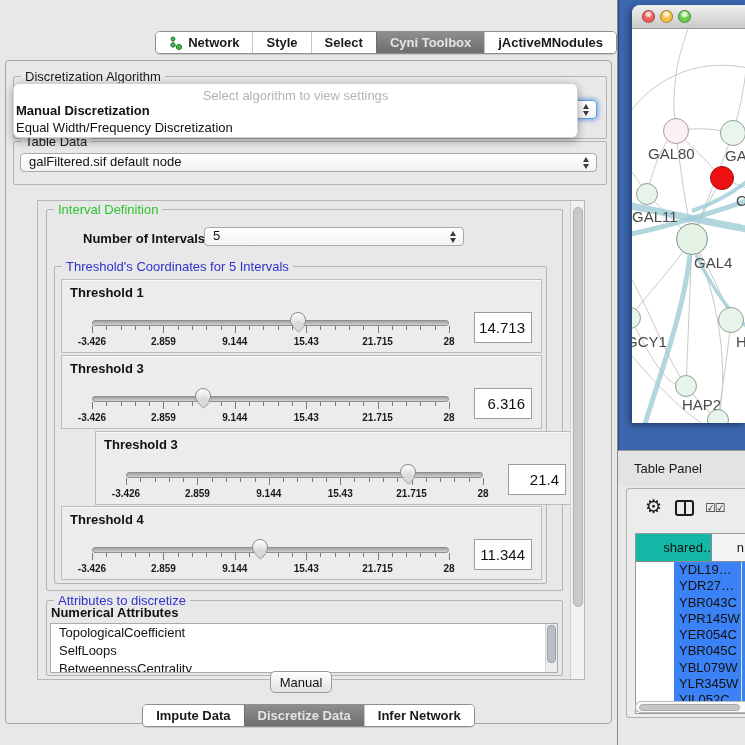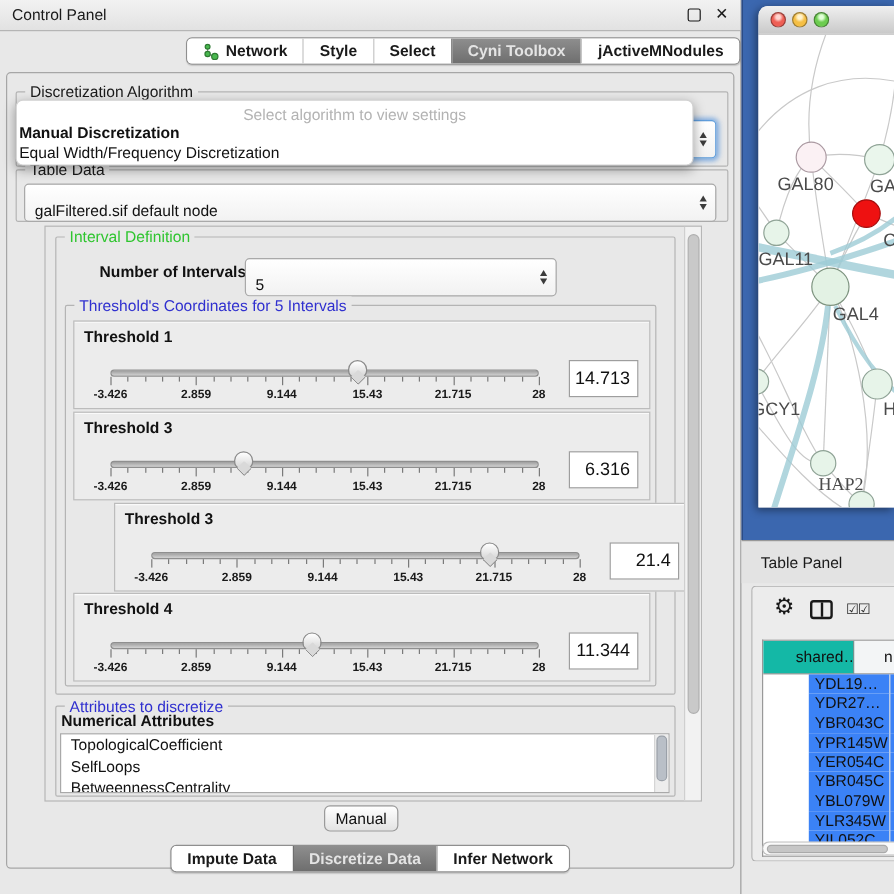--- a/index.html
+++ b/index.html
@@ -24,35 +24,35 @@
   #bottom-tabstrip { position:absolute; left:0; top:704px; width:100%; text-align:center; }
   .net-icon svg { display:block; }
 
   
   .content-panel { position:absolute; left:5px; top:60px; width:607px; height:664px; border:1px solid #a6a6a6; border-radius:4px; background:#e8e8e8; }
   .group { position:absolute; border:1px solid #b4b4b4; border-radius:2px; }
   .group-label { position:absolute; top:-8px; left:7px; background:#e8e8e8; padding:0 4px; font-size:13px; color:#1a1a1a; white-space:nowrap; }
   .group-label.green { color:#2fc52f; }
   .group-label.blue  { color:#3030cf; }
 
-  .combo { position:absolute; height:32px; background:linear-gradient(#ffffff,#f2f2f2); border:1px solid #a9a9a9; border-radius:4px; font-size:13px; color:#111; display:flex; align-items:flex-end; padding:0 20px 1px 8px; }
+  .combo { position:absolute; height:19px; background:linear-gradient(#ffffff,#f2f2f2); border:1px solid #a9a9a9; border-radius:4px; font-size:13px; color:#111; display:flex; align-items:flex-start; padding:0 20px 1px 8px; }
   .stepper { position:absolute; right:7px; top:50%; transform:translateY(-50%); display:flex; flex-direction:column; align-items:center; gap:2px; }
   .stepper .up   { width:0; height:0; border-left:3.5px solid transparent; border-right:3.5px solid transparent; border-bottom:5px solid #3c3c3c; }
   .stepper .down { width:0; height:0; border-left:3.5px solid transparent; border-right:3.5px solid transparent; border-top:5px solid #3c3c3c; }
   .combo.focused { border:1px solid #5f9ddc; box-shadow:0 0 4px 1.5px rgba(90,150,220,.75); }
 
   
   .algo-popup { position:absolute; left:13px; top:83px; width:565px; height:55px; background:#fff; border:1px solid #d2d2d2; border-radius:6px; box-shadow:0 3px 10px rgba(0,0,0,.35); z-index:40; }
   .popup-prompt { position:absolute; top:4px; left:0; width:100%; text-align:center; font-size:13px; color:#b3b3b3; }
   .popup-item { position:absolute; left:2px; font-size:13px; color:#111; white-space:nowrap; }
   .popup-item.b0 { top:19px; font-weight:bold; }
   .popup-item.b1 { top:36px; }
 
   
-  .scrollpane { position:absolute; left:37px; top:188px; width:548px; height:480px; border:1px solid #b6b6b6; background:#e8e8e8; overflow:hidden; }
+  .scrollpane { position:absolute; left:37px; top:200px; width:548px; height:480px; border:1px solid #b6b6b6; background:#e8e8e8; overflow:hidden; }
   .vsb { position:absolute; right:0; top:0; width:14px; height:478px; background:#f2f2f2; border-left:1px solid #cfcfcf; }
   .vsb .thumbv { position:absolute; left:2px; top:6px; width:10px; height:400px; border-radius:5px; background:#c9c9c9; border:1px solid #b0b0b0; }
 
   
   .thr-row { position:absolute; left:6px; width:481px; height:74px; background:#ececec; border:1px solid #bcbcbc; box-shadow:inset 0 1px 0 #fafafa; }
   .thr-label { position:absolute; left:8px; top:5px; font-size:13px; font-weight:bold; color:#111; }
   .track { position:absolute; left:30px; top:40px; width:357px; height:6px; border-radius:3px; background:linear-gradient(#9f9f9f,#d2d2d2); border:1px solid #8f8f8f; }
   .thumb { position:absolute; top:32px; width:16px; height:15px; margin-left:-8px; border:1px solid #8a8a8a; border-radius:8px 8px 6px 6px; background:linear-gradient(#ffffff,#d5d5d5); z-index:3; }
   .thumb::after { content:""; position:absolute; left:3px; top:9px; width:8px; height:8px; background:#d9d9d9; border:1px solid #8a8a8a; border-top:none; border-left:none; transform:rotate(45deg); border-radius:1px; }
   .tick { position:absolute; width:1px; background:#7a7a7a; }
@@ -100,26 +100,20 @@
   .tp-hscroll { position:absolute; left:8px; top:212px; width:111px; height:12px; background:#fafafa; border:1px solid #bbb; border-right:none; border-radius:6px 0 0 6px; }
   .tp-hscroll .thumbh { position:absolute; left:3px; top:1.5px; width:101px; height:7px; border-radius:4px; background:#c6c6c6; border:1px solid #aaa; }
 </style>
 </head>
 <body>
 
 <div id="root">
 
   <div id="left-window">
 
-    <div class="titlebar">
-      <span class="wtitle">Control Panel</span>
-      <span class="spacer"></span>
-      <span class="float-ic"></span>
-      <span class="close-ic">✕</span>
-    </div>
 
     <div id="top-tabstrip">
       <div class="tabgroup" id="top-tabs">
           <div class="tab">
             <span class="net-icon">
               <svg width="14" height="14" viewBox="0 0 14 14">
                 <line x1="4" y1="3" x2="4" y2="9" stroke="#8a8a8a" stroke-width="1"></line>
                 <line x1="4" y1="9" x2="10" y2="11" stroke="#8a8a8a" stroke-width="1"></line>
                 <circle cx="4" cy="3" r="2" fill="#49b84f" stroke="#2e7a33"></circle>
                 <circle cx="4" cy="9" r="2.2" fill="#49b84f" stroke="#2e7a33"></circle>
@@ -435,21 +429,21 @@
             <span class="net-label" style="left: 104px; top: 163px;">C</span>
             <div class="net-node" style="left: 4px; top: 154px; width: 22px; height: 22px; background: rgb(231, 244, 233); border: 1px solid rgb(143, 163, 150);"></div>
             <span class="net-label" style="left: 0px; top: 179px;">GAL11</span>
             <div class="net-node" style="left: 44px; top: 194px; width: 32px; height: 32px; background: rgb(227, 242, 228); border: 1px solid rgb(125, 147, 127);"></div>
             <span class="net-label" style="left: 62px; top: 225px;">GAL4</span>
             <div class="net-node" style="left: -13px; top: 278px; width: 22px; height: 22px; background: rgb(231, 244, 233); border: 1px solid rgb(143, 163, 150);"></div>
             <span class="net-label" style="left: -6px; top: 304px;">GCY1</span>
             <div class="net-node" style="left: 86px; top: 278px; width: 26px; height: 26px; background: rgb(231, 244, 233); border: 1px solid rgb(143, 163, 150);"></div>
             <span class="net-label" style="left: 104px; top: 304px;">H</span>
             <div class="net-node" style="left: 43px; top: 346px; width: 22px; height: 22px; background: rgb(231, 244, 233); border: 1px solid rgb(143, 163, 150);"></div>
-            <span class="net-label" style="left: 50px; top: 367px; font-family: Liberation Serif, serif;">HAP2</span>
+            <span class="net-label" style="left: 50px; top: 367px;">HAP2</span>
             <div class="net-node" style="left: 75px; top: 380px; width: 22px; height: 22px; background: rgb(231, 244, 233); border: 1px solid rgb(143, 163, 150);"></div>
           </div>
       </div>
     </div>
 
     <div class="tp-header">
       <span class="tp-title">Table Panel</span>
     </div>
 
     <div class="tp-body">

